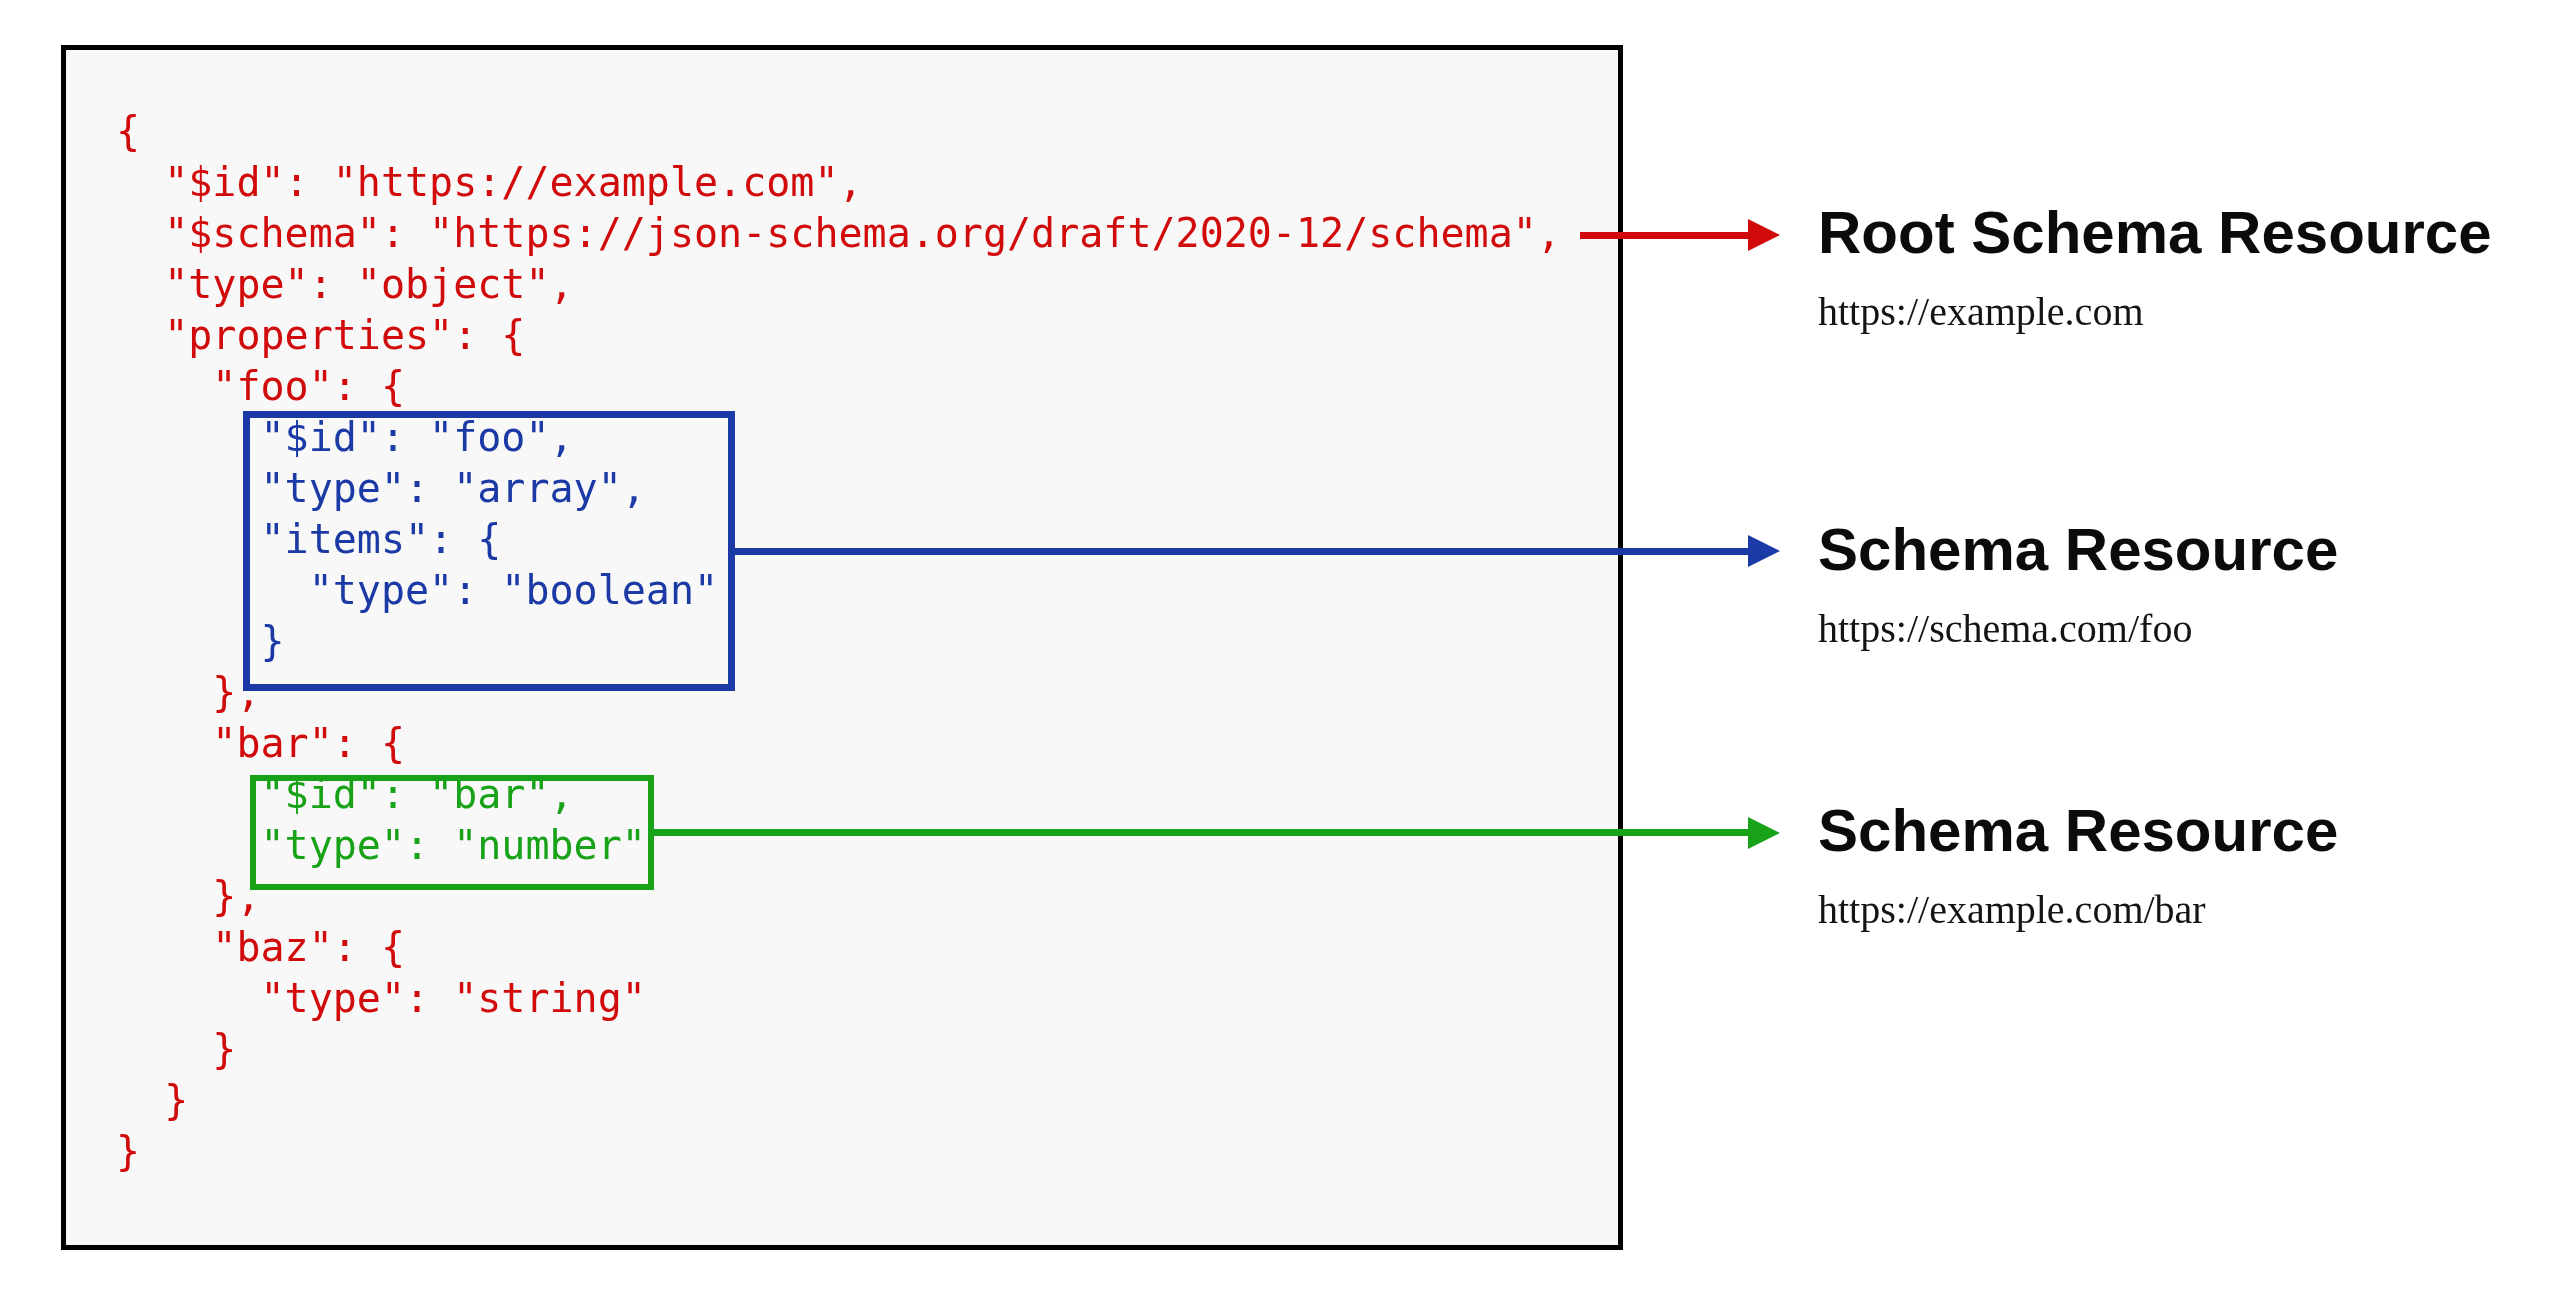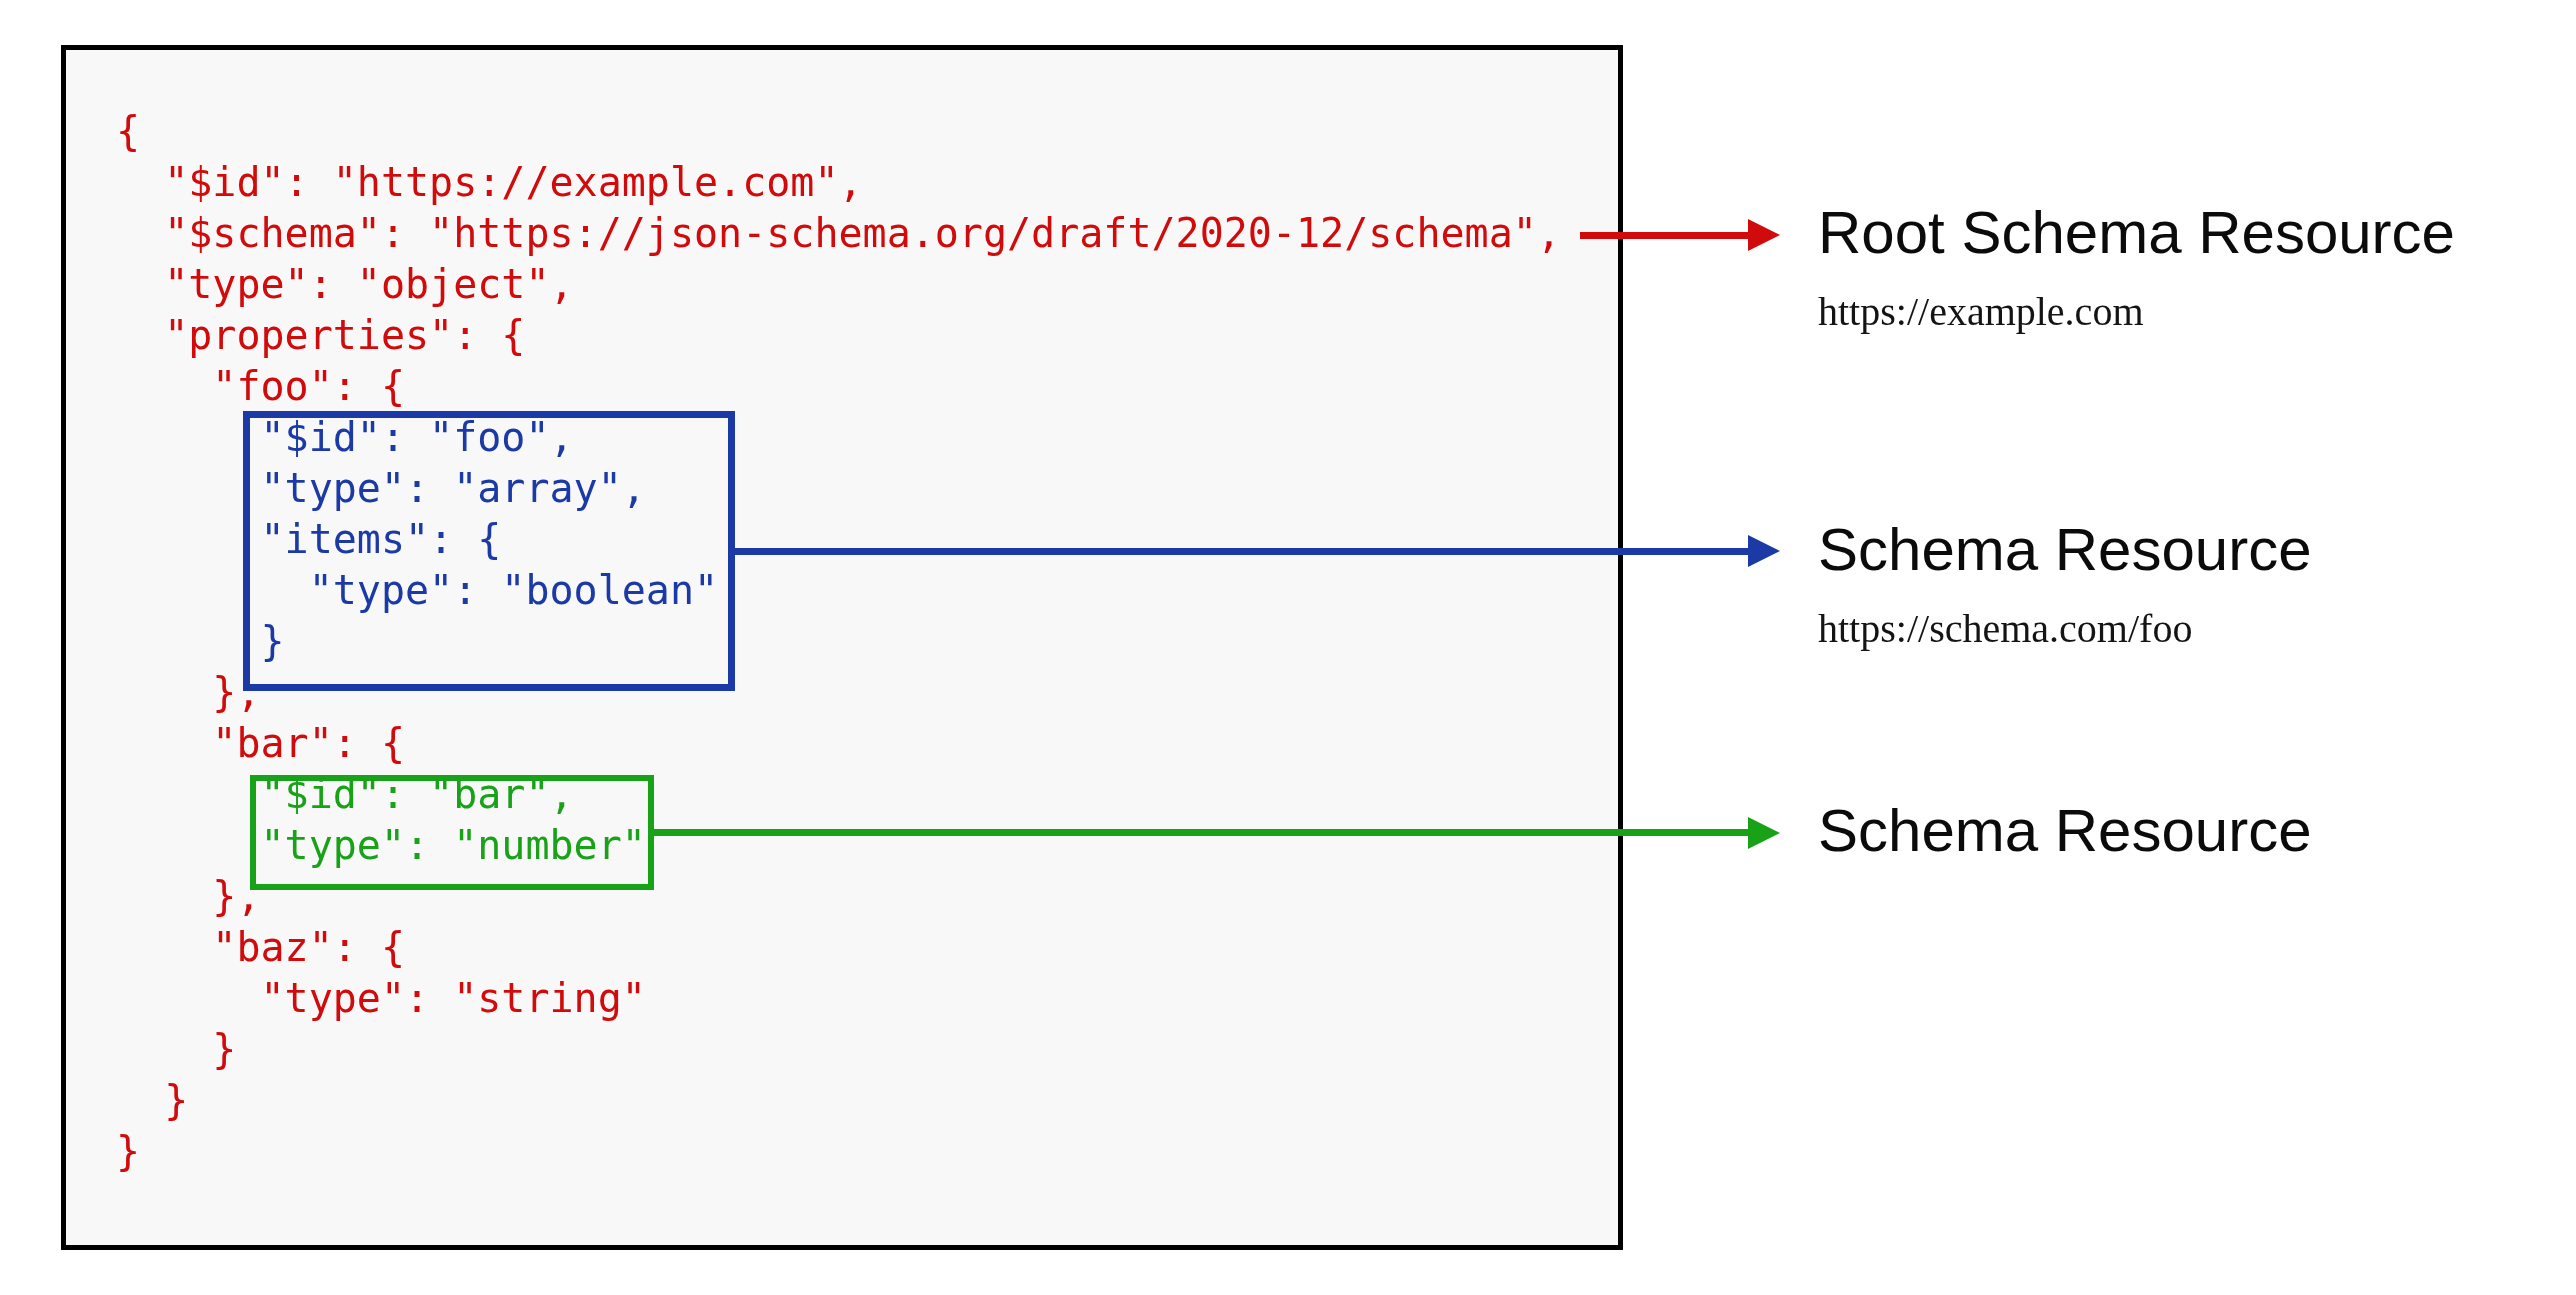--- a/index.html
+++ b/index.html
@@ -66,21 +66,21 @@
   #red-arrow-head    { left: 1748px; top: 219px;  border-left: 32px solid var(--red, #d10b0b); }
   #blue-arrow-shaft  { left: 732px; top: 548px;  width: 1016px; height: 7.2px; background: var(--blue, #1b3aa5); }
   #blue-arrow-head   { left: 1748px; top: 535px;  border-left: 32px solid var(--blue, #1b3aa5); }
   #green-arrow-shaft { left: 651px;  top: 829px; width: 1097px; height: 7.2px; background: var(--green, #18a218); }
   #green-arrow-head  { left: 1748px; top: 817px; border-left: 32px solid var(--green, #18a218); }
   
   .ann-title {
     position: absolute;
     left: 1818px;
     font-family: "Liberation Sans", sans-serif;
-    font-weight: normal;
+    font-weight: bold;
     font-size: 60px;
     line-height: 60px;
     color: #0b0b0b;
     white-space: nowrap;
     z-index: 5;
   }
   .ann-url {
     position: absolute;
     left: 1818px;
     font-family: Liberation Serif, serif;
@@ -138,15 +138,16 @@
   <div id="green-arrow-shaft" class="arrow-shaft"></div>
   <div id="green-arrow-head" class="arrow-head"></div>
 
   <div id="ann0-title" class="ann-title">Root Schema Resource</div>
   <div id="ann0-url" class="ann-url">https://example.com</div>
 
   <div id="ann1-title" class="ann-title">Schema Resource</div>
   <div id="ann1-url" class="ann-url">https://schema.com/foo</div>
 
   <div id="ann2-title" class="ann-title">Schema Resource</div>
+  <div id="ann2-url" class="ann-url">https://example.com/bar</div>
 
 </div>
 
 
 </body></html>

